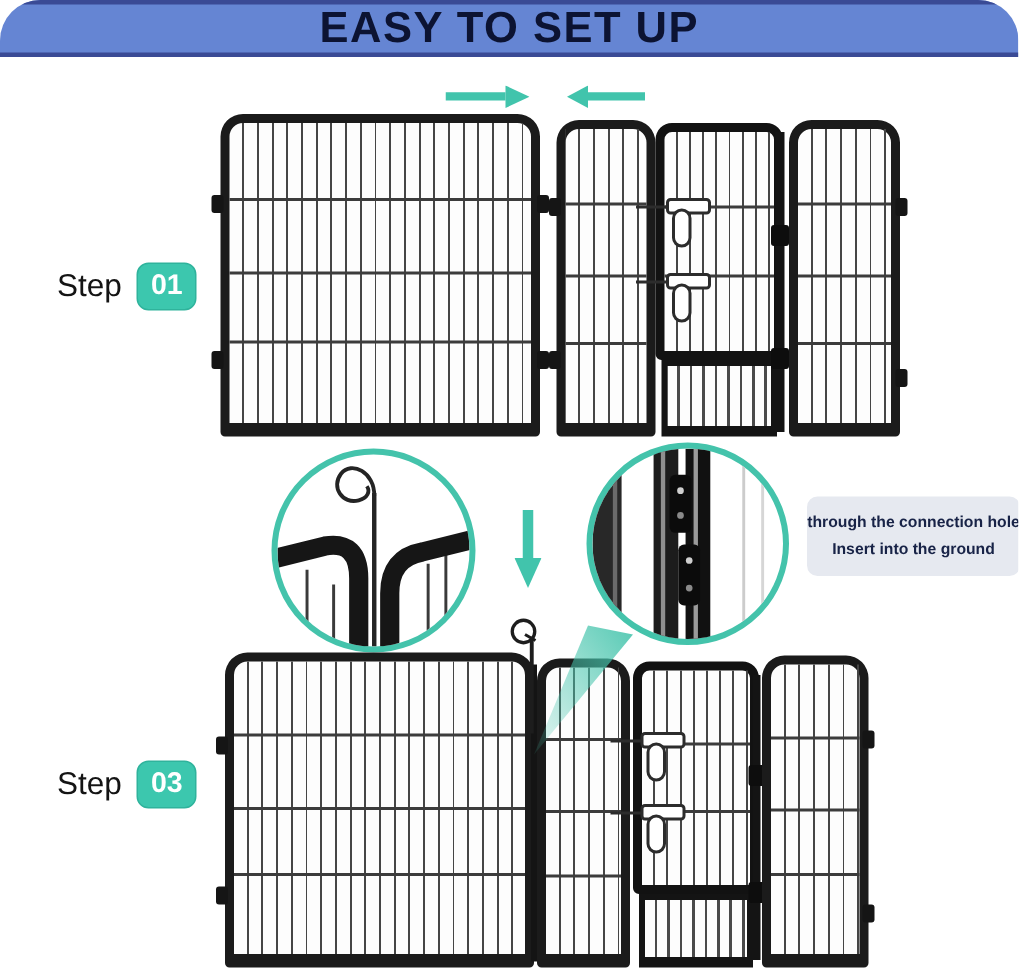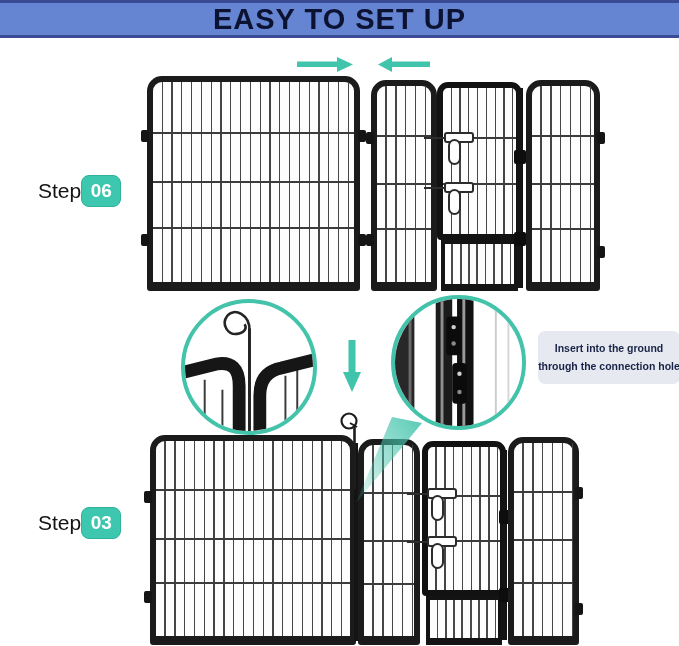--- a/index.html
+++ b/index.html
@@ -1,31 +1,32 @@
 <!DOCTYPE html>
 <html><head>
 <meta charset="utf-8">
 <style>
   html,body{margin:0;padding:0;background:#fff;}
   .stage{
     position:relative;width:679px;height:646px;background:#ffffff;overflow:hidden;
     font-family:"Liberation Sans",sans-serif;
+    border-radius:27px;
   }
   .abs{position:absolute;}
   
   .banner{
     position:absolute;left:0;top:0;width:679px;height:32px;
     background:#6585d3;border-top:3px solid #3a4a95;border-bottom:3px solid #3a4a95;
     display:flex;align-items:center;justify-content:center;
   }
   .banner span{
     font-size:29px;font-weight:bold;color:#0c1332;letter-spacing:1px;line-height:1;
   }
   
-  .step-label{position:absolute;display:flex;align-items:center;}
+  .step-label{position:absolute;display:flex;align-items:center;gap:10px;}
   .step-word{font-size:21px;color:#141414;}
   .step-badge{
     width:38px;height:30px;background:#3cc7ae;border:1px solid #2fb39c;border-radius:8px;
     color:#ffffff;font-size:19px;font-weight:bold;display:flex;align-items:center;justify-content:center;
   }
   
   .panel{
     position:absolute;box-sizing:border-box;background:#fdfdfd;
     border:6px solid #1b1b1b;border-bottom-width:9px;border-radius:15px 15px 3px 3px;
   }
@@ -91,21 +92,21 @@
   </div>
   <div class="abs icon" style="left:378px;top:57px;">
     <svg width="52" height="15" viewBox="0 0 52 15">
         <rect x="14" y="4.5" width="38" height="5.5" fill="#41c4ac"></rect>
         <polygon points="14,0 0,7.5 14,15" fill="#41c4ac"></polygon>
       </svg>
   </div>
 
   <div class="step-label" style="left:38px;top:175px;">
     <span class="step-word">Step</span>
-    <span class="step-badge">06</span>
+    <span class="step-badge">01</span>
   </div>
 
   <div class="panel" style="left:147px;top:76px;width:213px;height:215px;">
     <div class="wires w3"></div>
     <div class="tab" style="left:-12px;top:48px;"></div>
     <div class="tab" style="left:-12px;top:152px;"></div>
     <div class="tab" style="right:-12px;top:48px;"></div>
     <div class="tab" style="right:-12px;top:152px;"></div>
   </div>
 
@@ -182,22 +183,22 @@
         <linearGradient id="wedgeGrad" x1="1" y1="0" x2="0" y2="1">
           <stop offset="0" stop-color="#45c4ac" stop-opacity="0.9"></stop>
           <stop offset="1" stop-color="#45c4ac" stop-opacity="0.12"></stop>
         </linearGradient>
       </defs>
       <polygon points="70,8 40,2 4,88" fill="url(#wedgeGrad)"></polygon>
     </svg>
   </div>
 
   <div class="callout-box">
+    <div>through the connection hole</div>
     <div>Insert into the ground</div>
-    <div>through the connection hole</div>
   </div>
 
   <div class="step-label" style="left:38px;top:507px;">
     <span class="step-word">Step</span>
     <span class="step-badge">03</span>
   </div>
 
   <div class="panel" style="left:150px;top:435px;width:206px;height:210px;">
     <div class="wires w3"></div>
     <div class="tab" style="left:-12px;top:50px;"></div>

